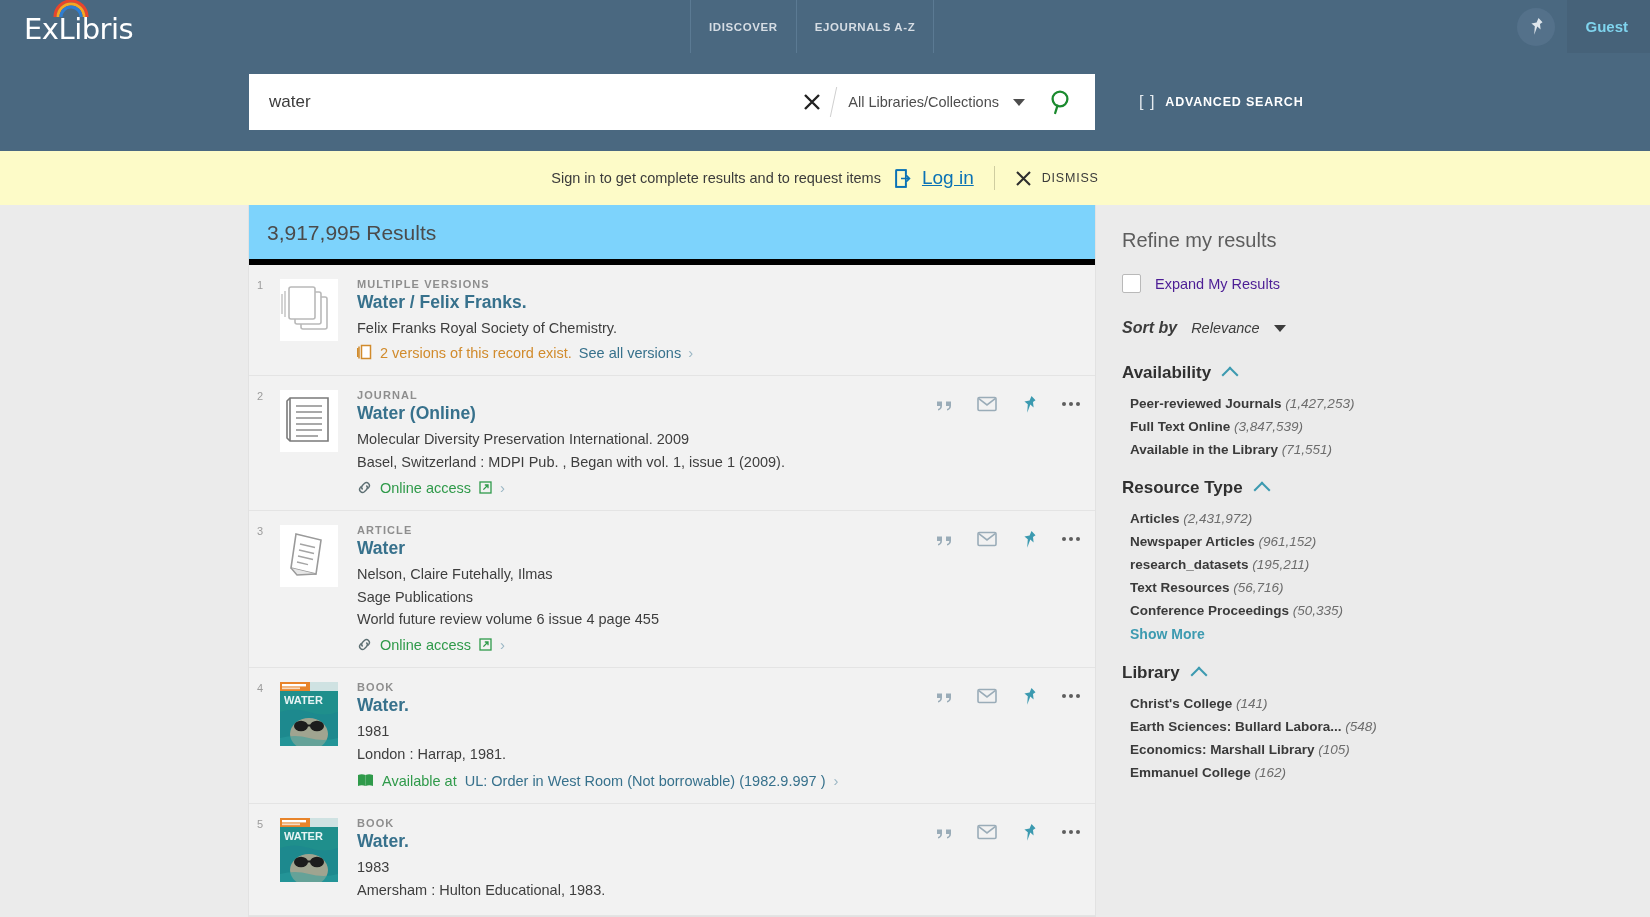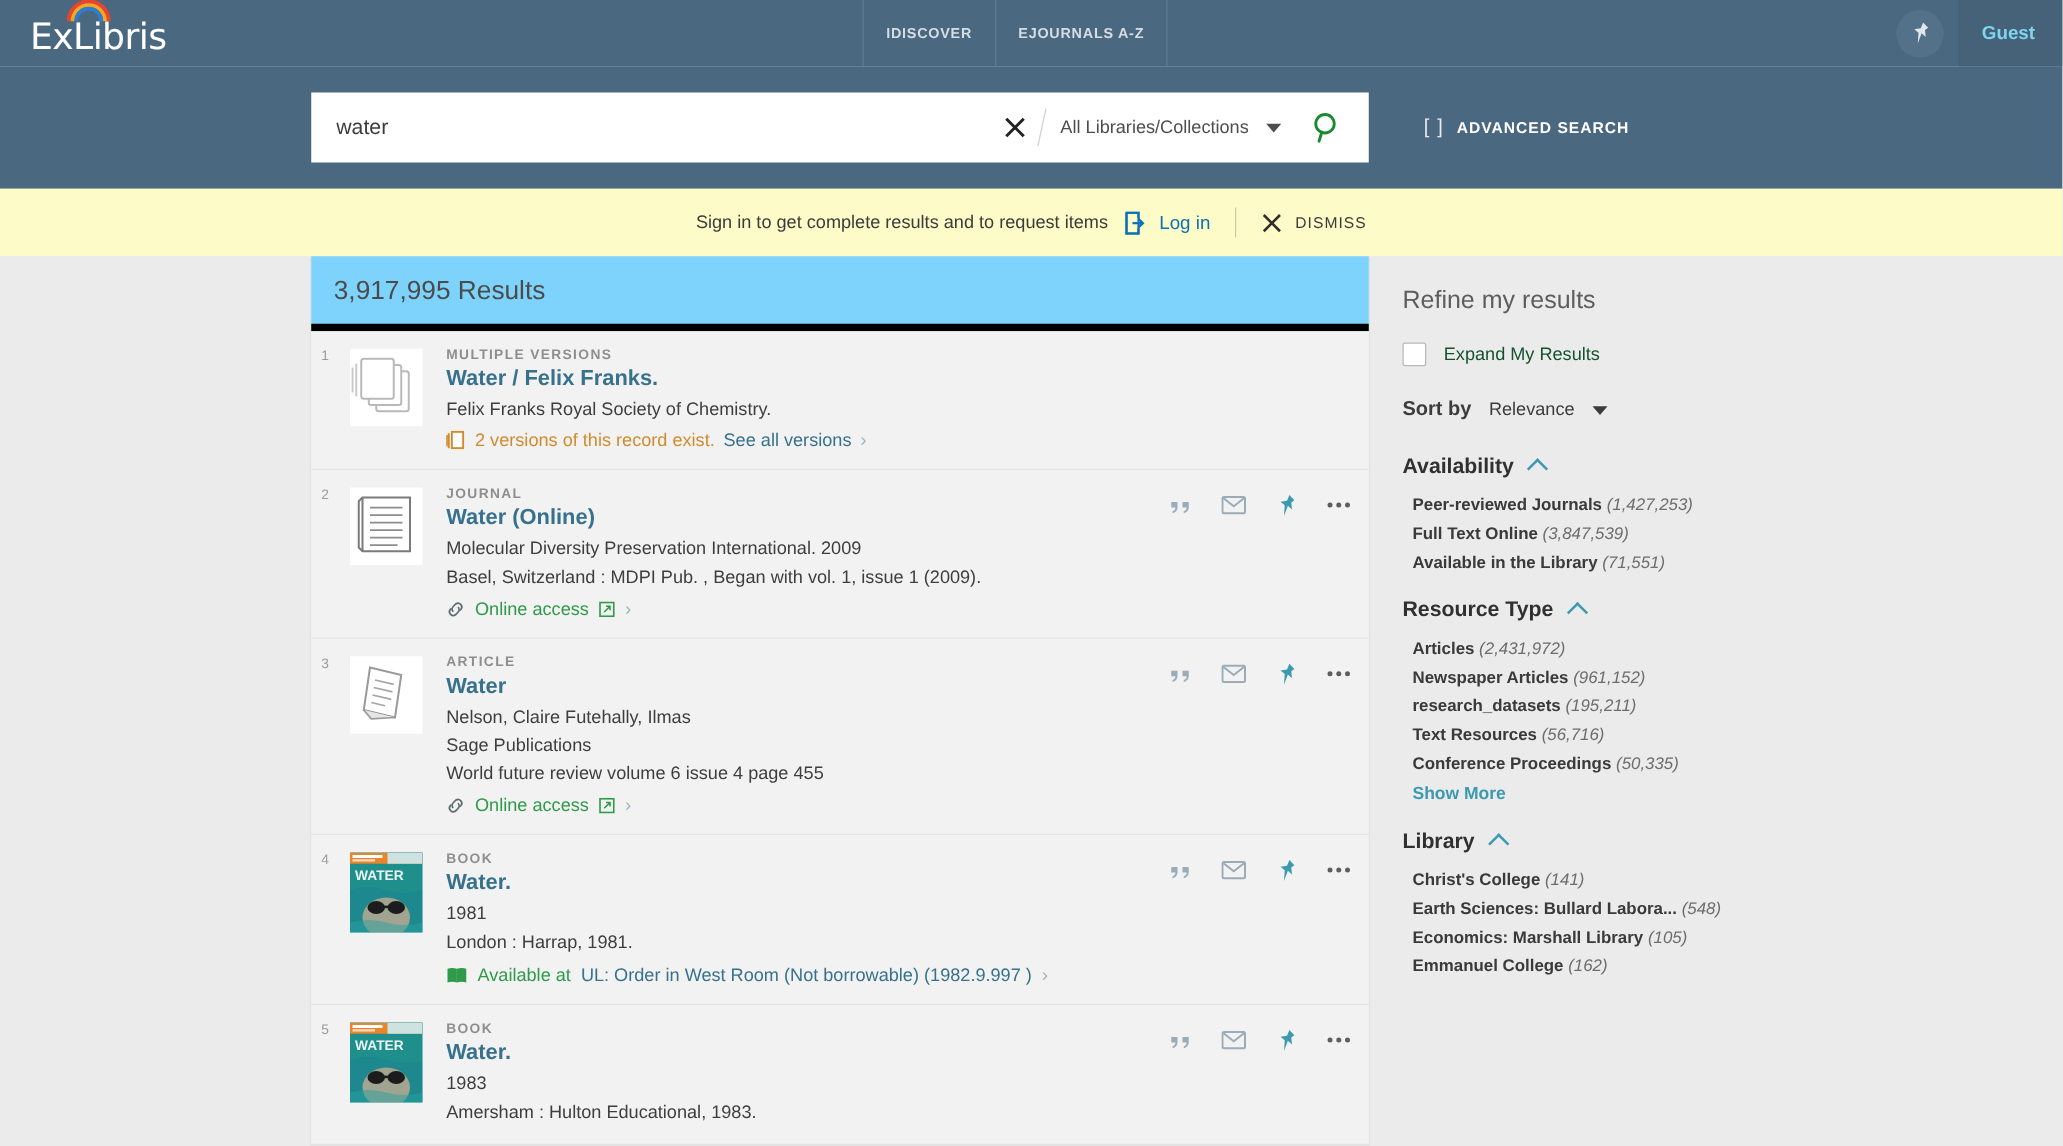--- a/index.html
+++ b/index.html
@@ -145,22 +145,23 @@
     background: #fdfbc8;
     display: flex; align-items: center; justify-content: center;
     gap: 0;
     font-size: 14.5px;
     color: #3b3b3b;
   }
   .banner-text { margin-right: 14px; }
   .login-link {
     display: flex; align-items: center; gap: 8px;
     color: #0a72b5;
-    font-size: 15px;
-    cursor: pointer;
+    font-size: 19px;
+    cursor: pointer;
+    text-decoration: underline;
   }
   .banner-div {
     width: 1px; height: 24px; background: #cfcda0; margin: 0 20px;
   }
   .dismiss {
     display: flex; align-items: center; gap: 10px;
     color: #3b3b3b;
     font-size: 12.5px;
     letter-spacing: 0.8px;
     cursor: pointer;
@@ -300,25 +301,26 @@
     gap: 14px;
     margin-bottom: 26px;
     cursor: pointer;
   }
   .checkbox {
     width: 19px; height: 19px;
     border: 1px solid #b9b9b9;
     background: #fff;
     border-radius: 2px;
   }
-  .expand-label { font-size: 14.5px; color: #14532d; }
+  .expand-label { font-size: 14.5px; color: #4c1d95; }
   .sort-row {
     display: flex; align-items: center;
     gap: 14px;
     margin-bottom: 26px;
+    font-style: italic;
   }
   .sort-label { font-size: 16px; font-weight: 700; color: #3c3c3c; }
   .sort-value { font-size: 14.5px; color: #3c3c3c; }
   .sort-caret {
     width: 0; height: 0;
     border-left: 6px solid transparent;
     border-right: 6px solid transparent;
     border-top: 7px solid #3c3c3c;
     cursor: pointer;
   }

